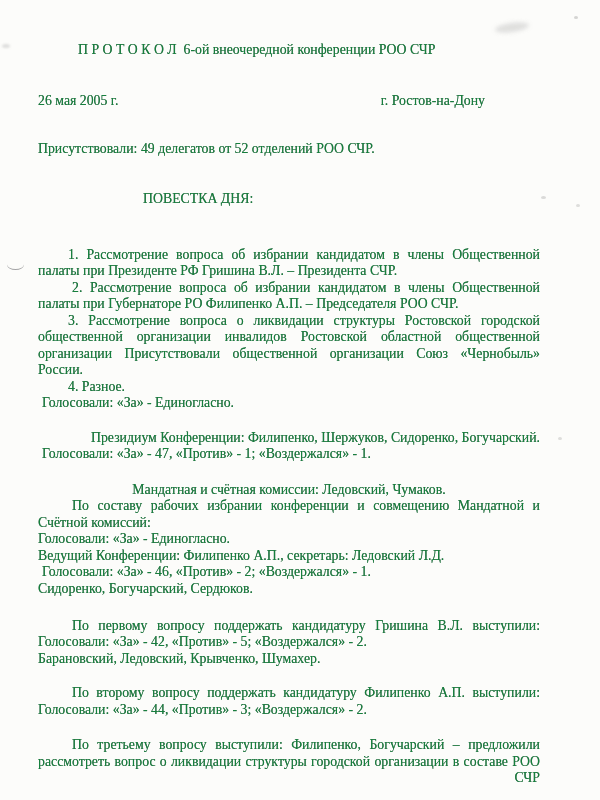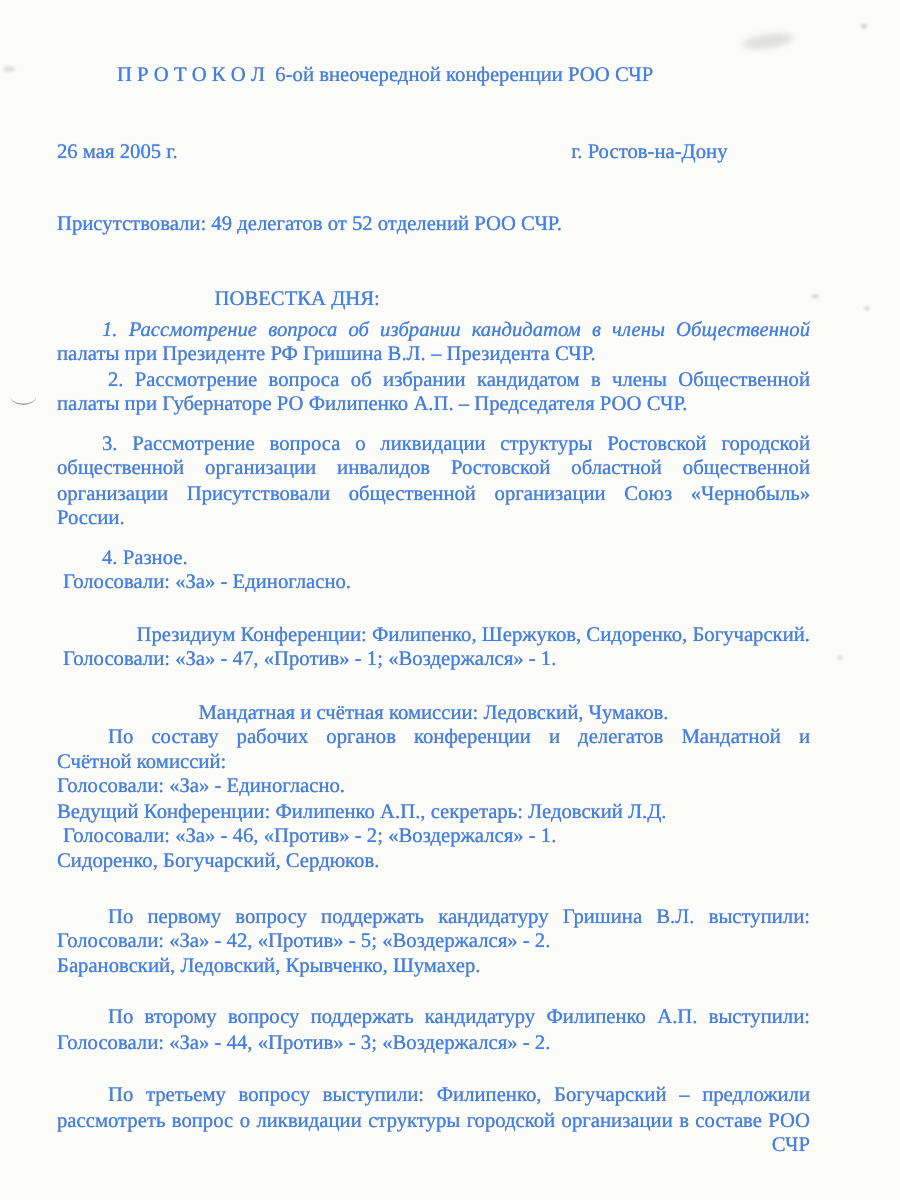--- a/index.html
+++ b/index.html
@@ -3,56 +3,56 @@
 <meta charset="utf-8">
 <style>
   html,body{margin:0;padding:0;}
   .page{
     position:relative;
     width:600px;
     height:800px;
     background:#fcfcfa;
     overflow:hidden;
     font-family:"Liberation Serif","DejaVu Serif",serif;
-    color:#3b82f6;
+    color:#15803d;
   }
   .content{
     position:absolute;
     left:38px;
     top:0;
     width:502px;
     font-size:13.8px;
     line-height:16.5px;
     text-shadow:0 0 .45px rgba(20,20,22,.6);
   }
   .ln{min-height:16.5px;}
   
   .jl{
     text-align:justify;
     text-align-last:justify;
     white-space:nowrap;
   }
-  .ind{padding-left:30px;margin-top:10px;}
+  .ind{padding-left:30px;}
   .ind2{padding-left:34px;}
   .pl4{padding-left:4px;}
   .title{
     margin-top:42px;
     padding-left:40px;
     white-space:pre;
   }
   .date-row{
     margin-top:34.5px;
     display:flex;
     justify-content:space-between;
     text-align:center;
   }
   .city{margin-right:55px;}
   .attendance{margin-top:31.5px;}
   .agenda-heading{margin-top:33.5px;padding-left:105px;}
-  .blk-agenda{margin-top:4px;font-style:italic;}
+  .blk-agenda{margin-top:39px;}
   .mt18{margin-top:18px;text-align:right;}
   .mt19{margin-top:19px;text-align:center;}
   .mt20{margin-top:20.5px;}
   .clip{height:14px;overflow:hidden;text-align:right;}
   
   .artifact{position:absolute;pointer-events:none;}
   .a-smudge{
     left:495px;top:23px;width:34px;height:9px;
     background:rgba(120,120,118,.22);
     border-radius:50%;
@@ -105,21 +105,21 @@
     <div class="ln jl">общественной организации инвалидов Ростовской областной общественной</div>
     <div class="ln jl">организации Присутствовали  общественной организации Союз «Чернобыль»</div>
     <div class="ln">России.</div>
     <div class="ln ind">4. Разное.</div>
     <div class="ln pl4">Голосовали: «За» - Единогласно.</div>
 
     <div class="ln mt18">Президиум Конференции: Филипенко, Шержуков, Сидоренко, Богучарский.</div>
     <div class="ln pl4">Голосовали: «За» - 47, «Против» - 1; «Воздержался» - 1.</div>
 
     <div class="ln mt19">Мандатная и счётная комиссии: Ледовский, Чумаков.</div>
-    <div class="ln jl ind2">По составу рабочих органов конференции и делегатов Мандатной и</div>
+    <div class="ln jl ind2">По составу рабочих избрании конференции и совмещению Мандатной и</div>
     <div class="ln">Счётной комиссий:</div>
     <div class="ln">Голосовали: «За» - Единогласно.</div>
     <div class="ln">Ведущий Конференции: Филипенко А.П., секретарь: Ледовский Л.Д.</div>
     <div class="ln pl4">Голосовали: «За» - 46, «Против» - 2; «Воздержался» - 1.</div>
 
     <div class="ln">Сидоренко, Богучарский, Сердюков.</div>
     <div class="ln jl ind2 mt20">По первому вопросу поддержать кандидатуру Гришина В.Л. выступили:</div>
     <div class="ln">Голосовали: «За» - 42, «Против» - 5; «Воздержался» - 2.</div>
 
     <div class="ln">Барановский, Ледовский, Крывченко, Шумахер.</div>

